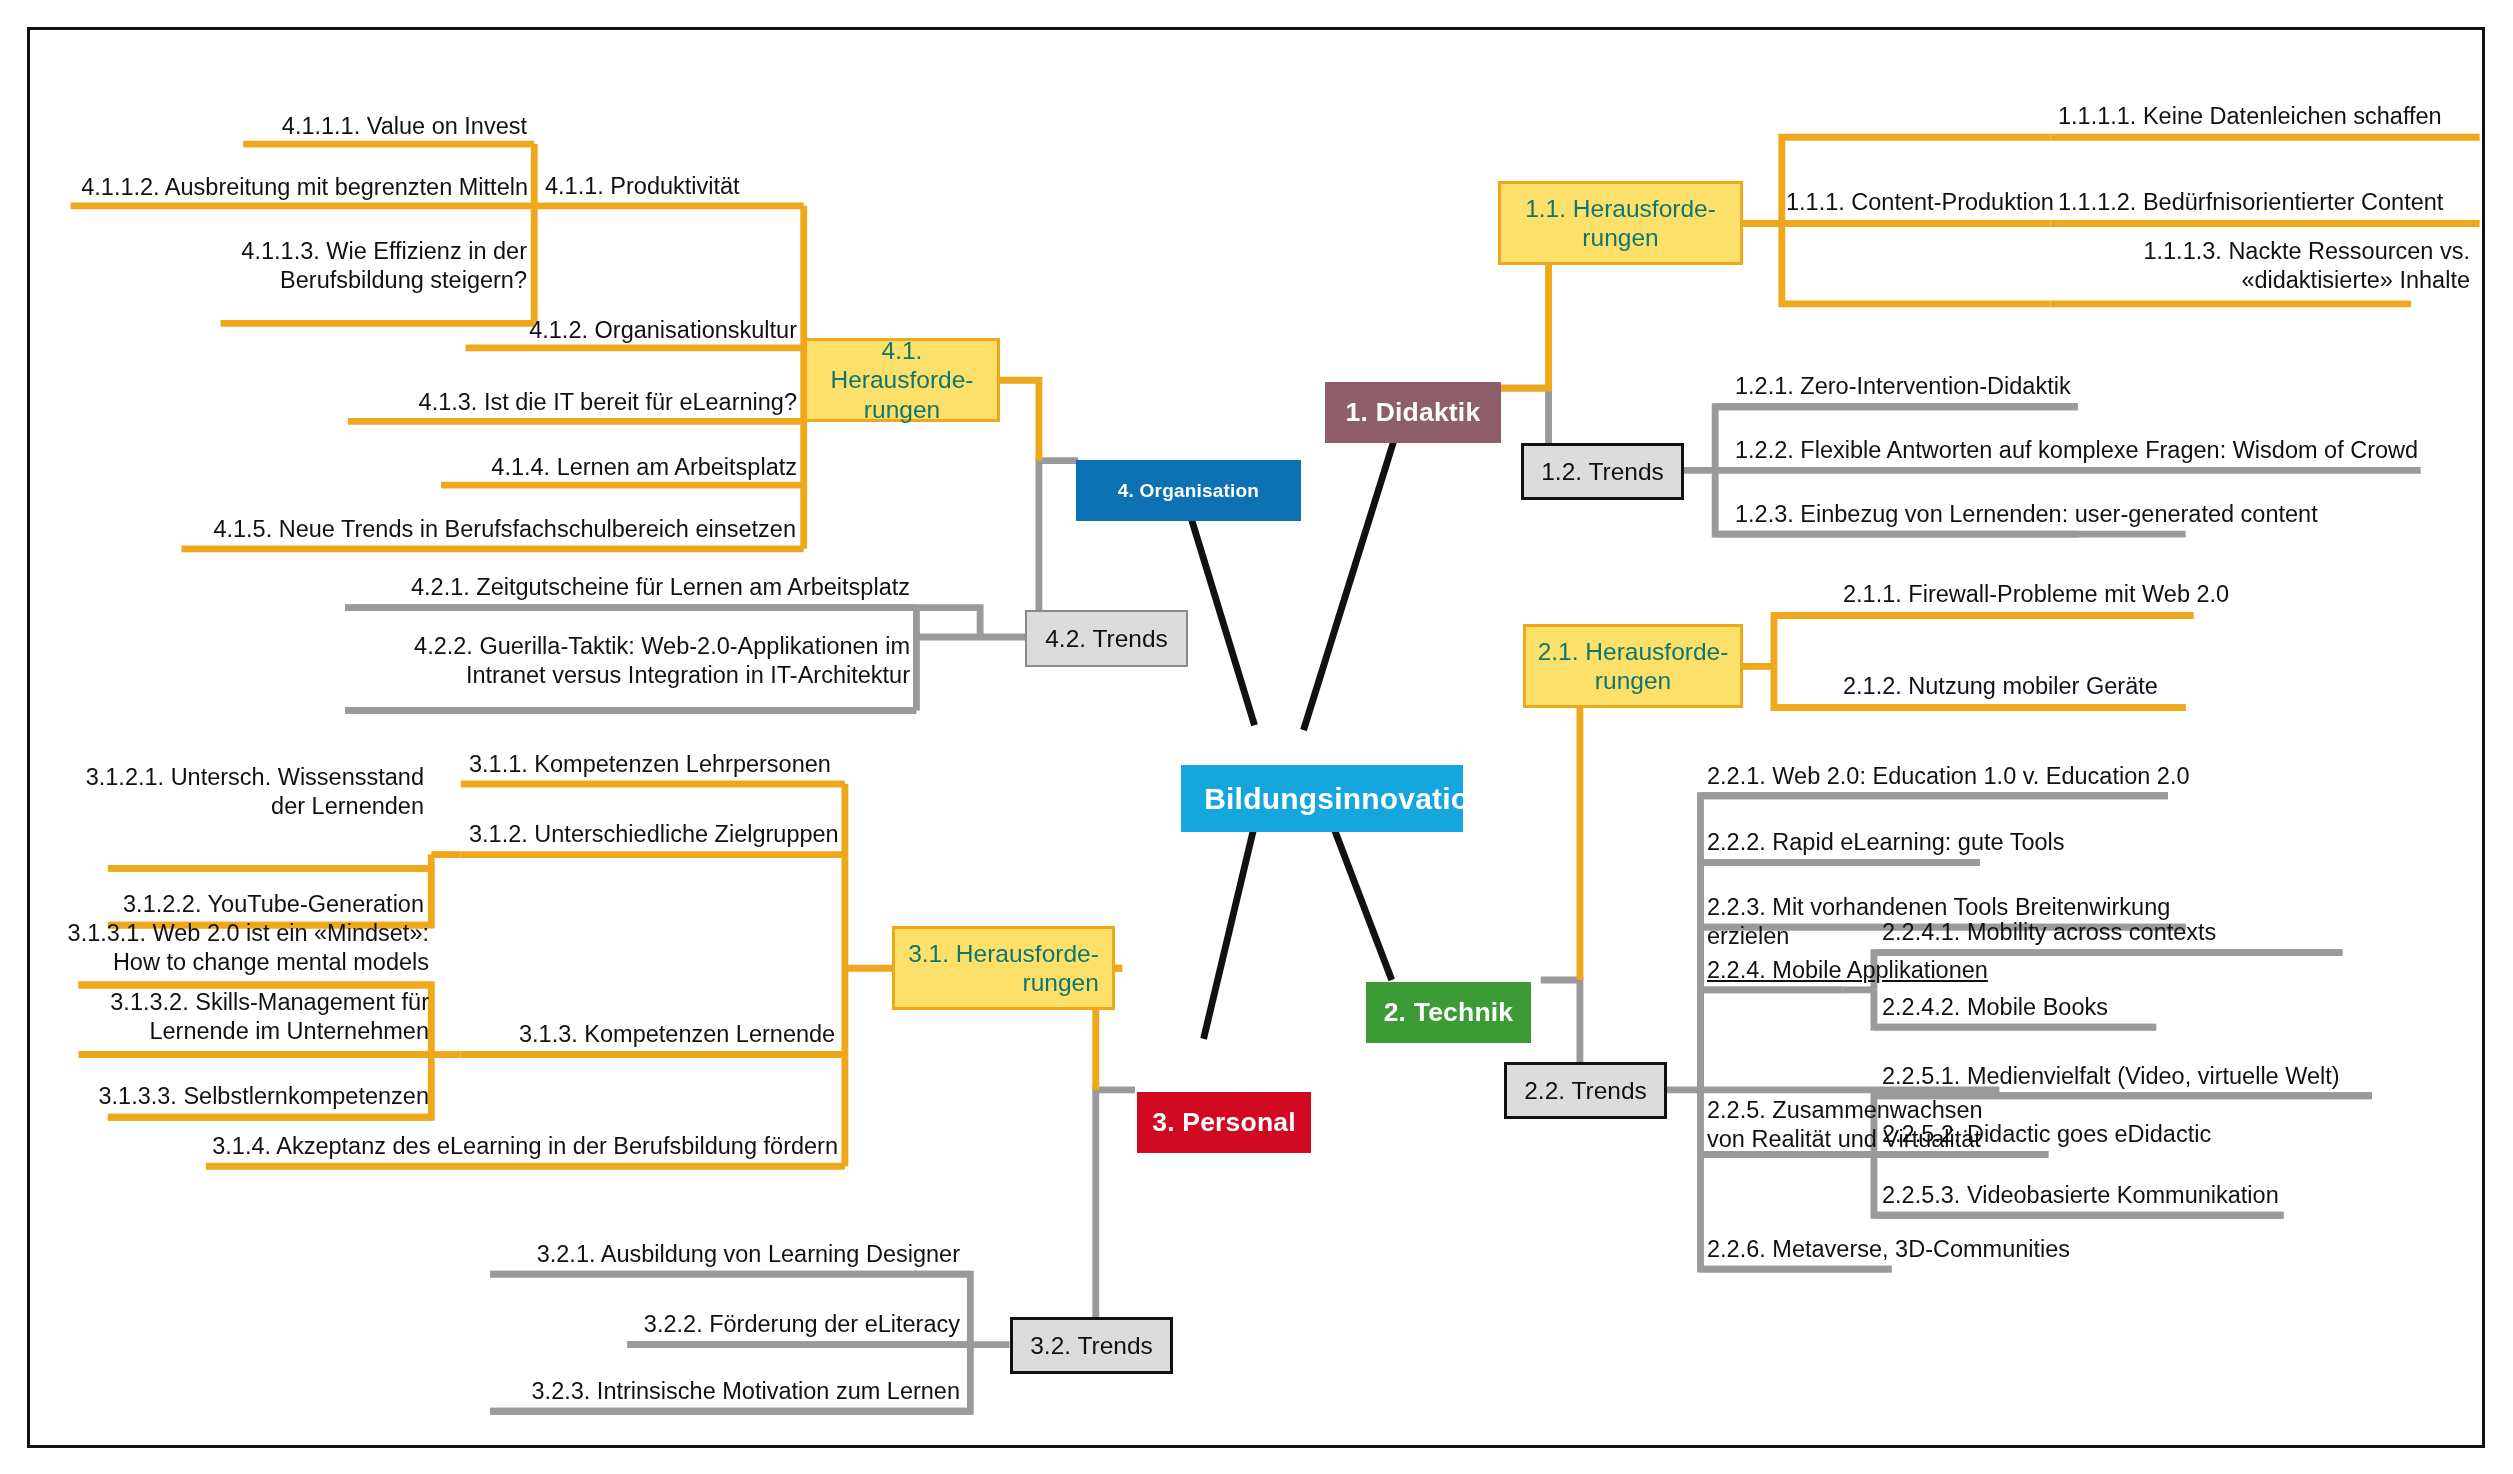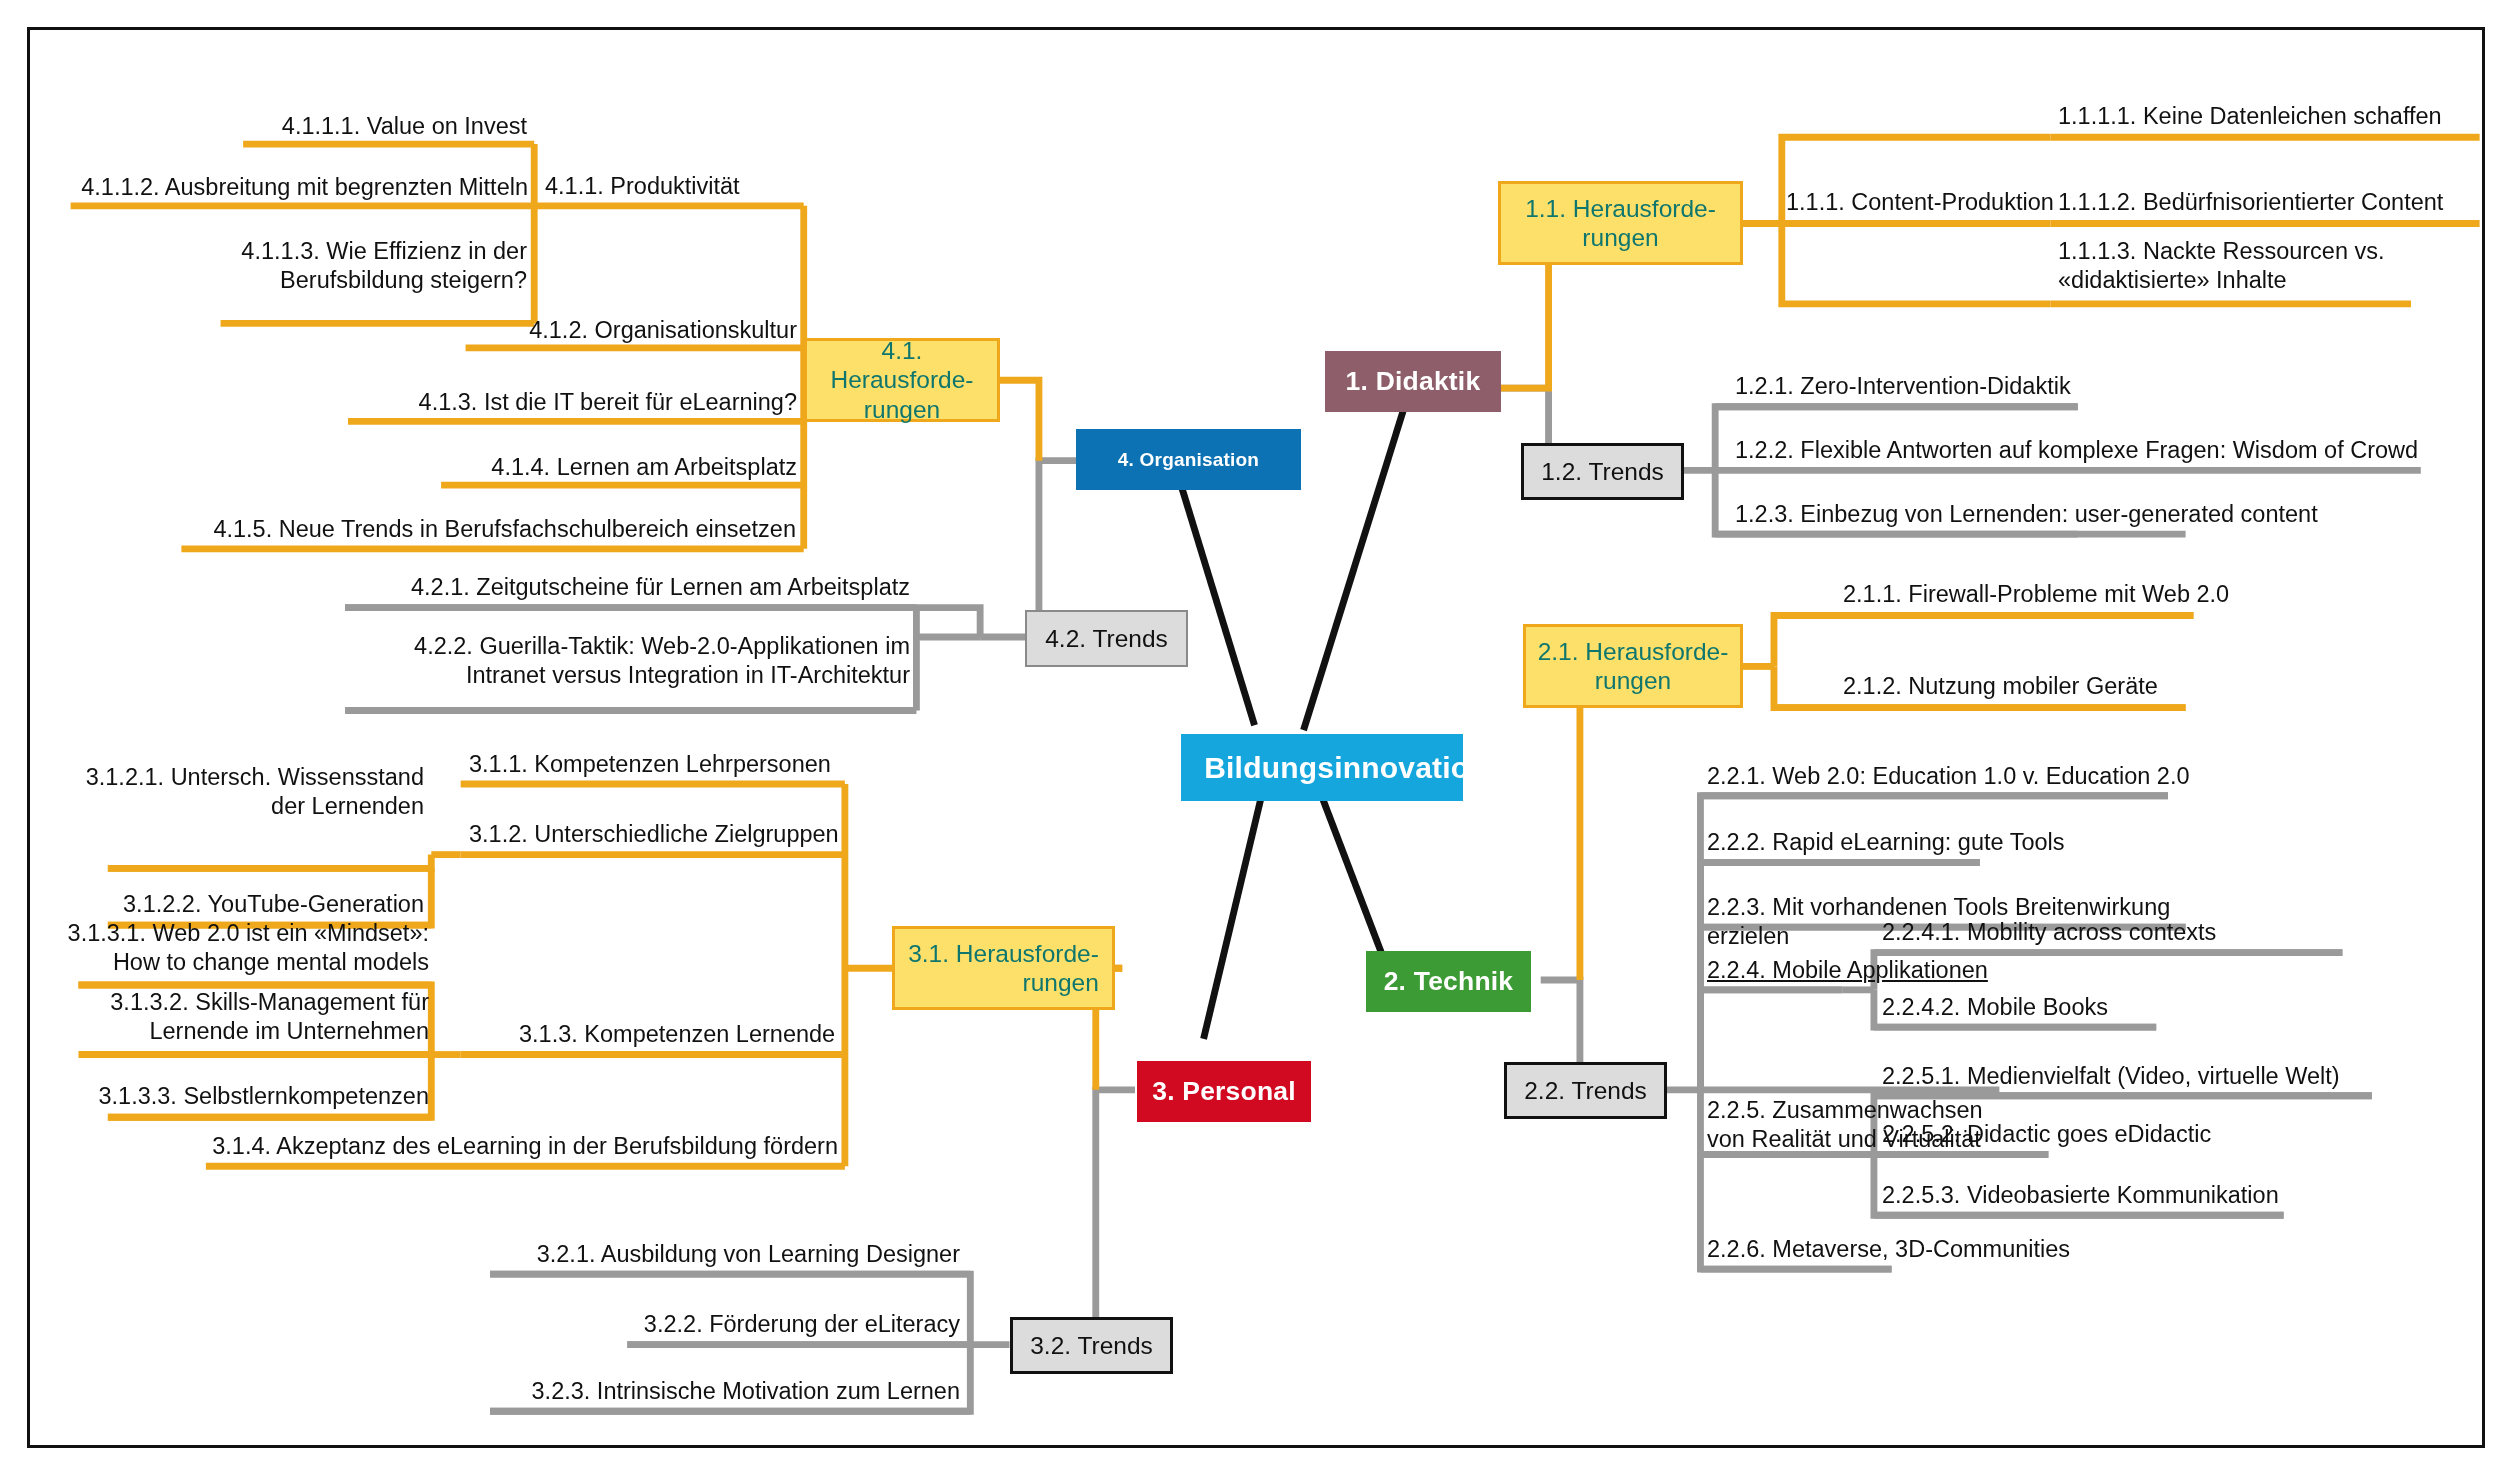--- a/index.html
+++ b/index.html
@@ -4,21 +4,21 @@
 <style>
   html,body{margin:0;padding:0;background:#ffffff;}
   body{font-family:"Liberation Sans", sans-serif;}
   #stage{position:relative;width:2513px;height:1474px;background:#fff;overflow:hidden;}
   #frame{position:absolute;left:27.4px;top:27.4px;width:2458px;height:1421px;border:3.9px solid #111;box-sizing:border-box;}
   svg#wires{position:absolute;left:0;top:0;width:2513px;height:1474px;pointer-events:none;}
 
   .node{position:absolute;box-sizing:border-box;display:flex;align-items:center;justify-content:center;text-align:center;}
 
   
-  .main{font-weight:bold;color:#ffffff;letter-spacing:0.2px;}
+  .main{font-weight:bold;color:#ffffff;letter-spacing:0.2px;margin-top:31px;}
   .center{background:#16A6DE;font-size:30px;}
   .b-didaktik{background:#8E5F6B;font-size:26.5px;}
   .b-technik{background:#3D9B35;font-size:26.5px;}
   .b-personal{background:#D10A21;font-size:26.5px;}
   .b-organisation{background:#0C72B4;font-size:19px;}
 
   
   .chal{background:#FDE06A;border:3.9px solid #EFA81C;color:#0f766e;font-size:24.5px;line-height:1.2;padding:3.9px 5.9px;}
 
   
@@ -204,21 +204,21 @@
 
   <div class="node chal" style="left:1498px;top:181px;width:245px;height:84px;">
     <span style="white-space:pre-line;">1.1. Herausforde-
 rungen</span>
   </div>
 
   <div class="leaf l" style="left:1786px;top:188px;width:294px;">1.1.1. Content-Produktion</div>
 
   <div class="leaf l" style="left:2058px;top:102px;width:431px;">1.1.1.1. Keine Datenleichen schaffen</div>
   <div class="leaf l" style="left:2058px;top:188px;width:441px;">1.1.1.2. Bedürfnisorientierter Content</div>
-  <div class="leaf l" style="left:2058px;top:237px;width:412px;">1.1.1.3. Nackte Ressourcen vs.
+  <div class="leaf l" style="left:2058px;top:237px;width:412px;text-align:right;">1.1.1.3. Nackte Ressourcen vs.
 «didaktisierte» Inhalte</div>
 
   <div class="node trend trend-blk" style="left:1521px;top:443px;width:163px;height:57px;">
     <span>1.2. Trends</span>
   </div>
 
   <div class="leaf l" style="left:1735px;top:372px;width:421px;">1.2.1. Zero-Intervention-Didaktik</div>
   <div class="leaf l" style="left:1735px;top:436px;width:725px;">1.2.2. Flexible Antworten auf komplexe Fragen: Wisdom of Crowd</div>
   <div class="leaf l" style="left:1735px;top:500px;width:667px;">1.2.3. Einbezug von Lernenden: user-generated content</div>
 

